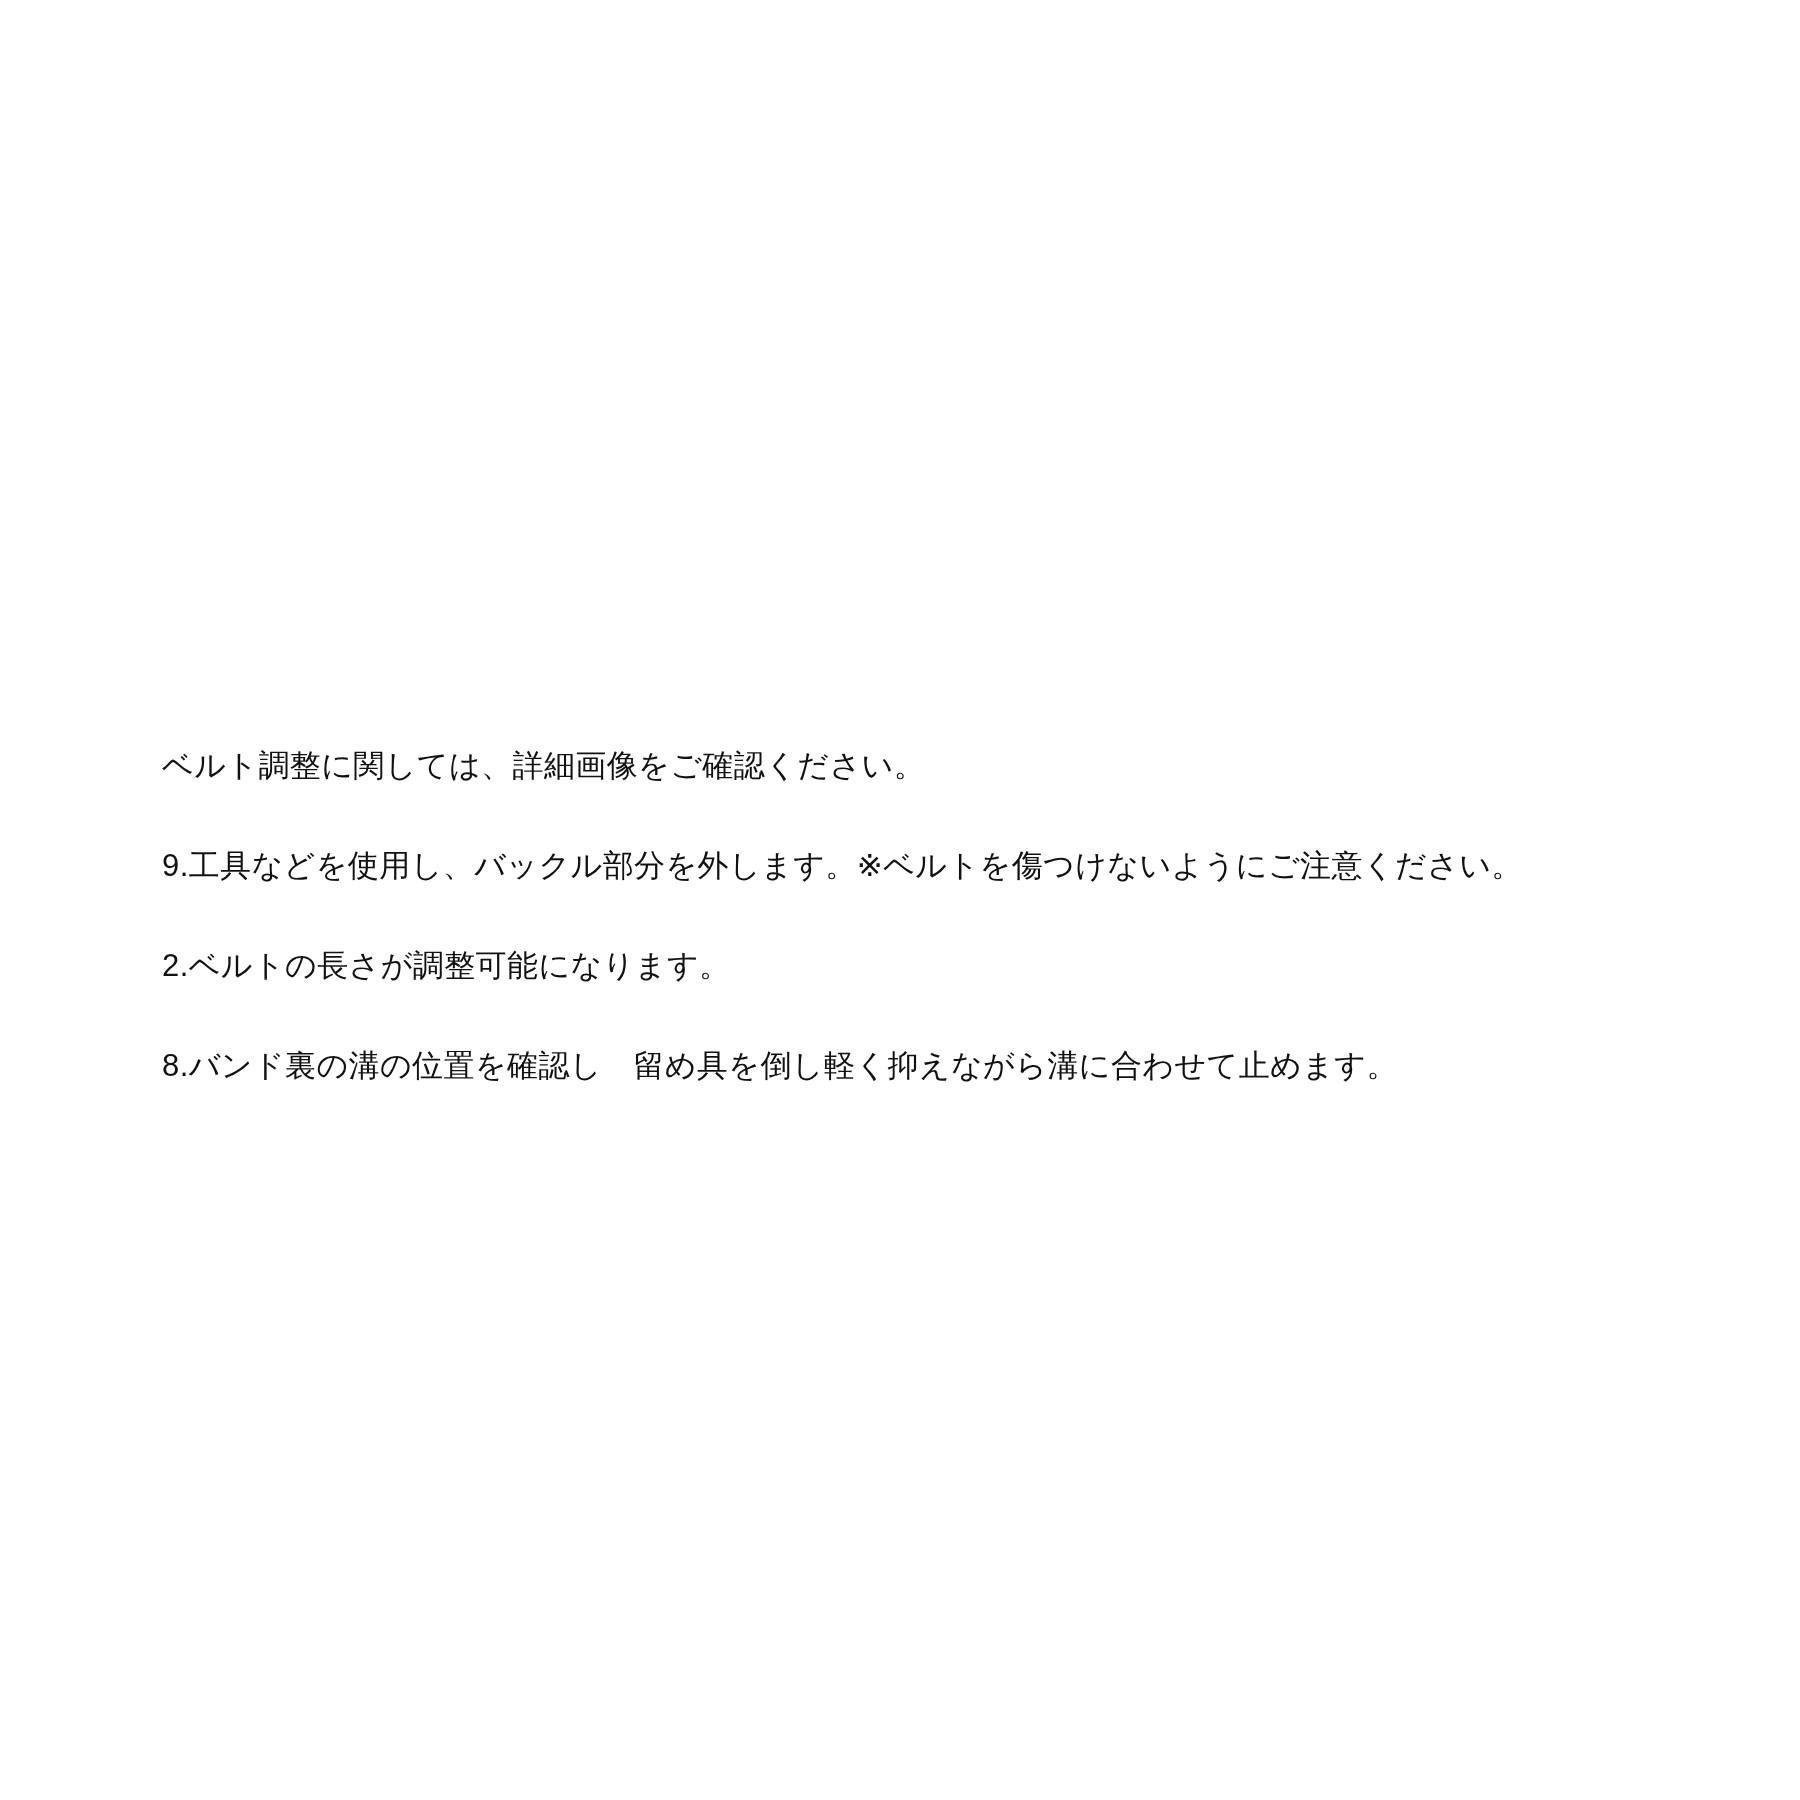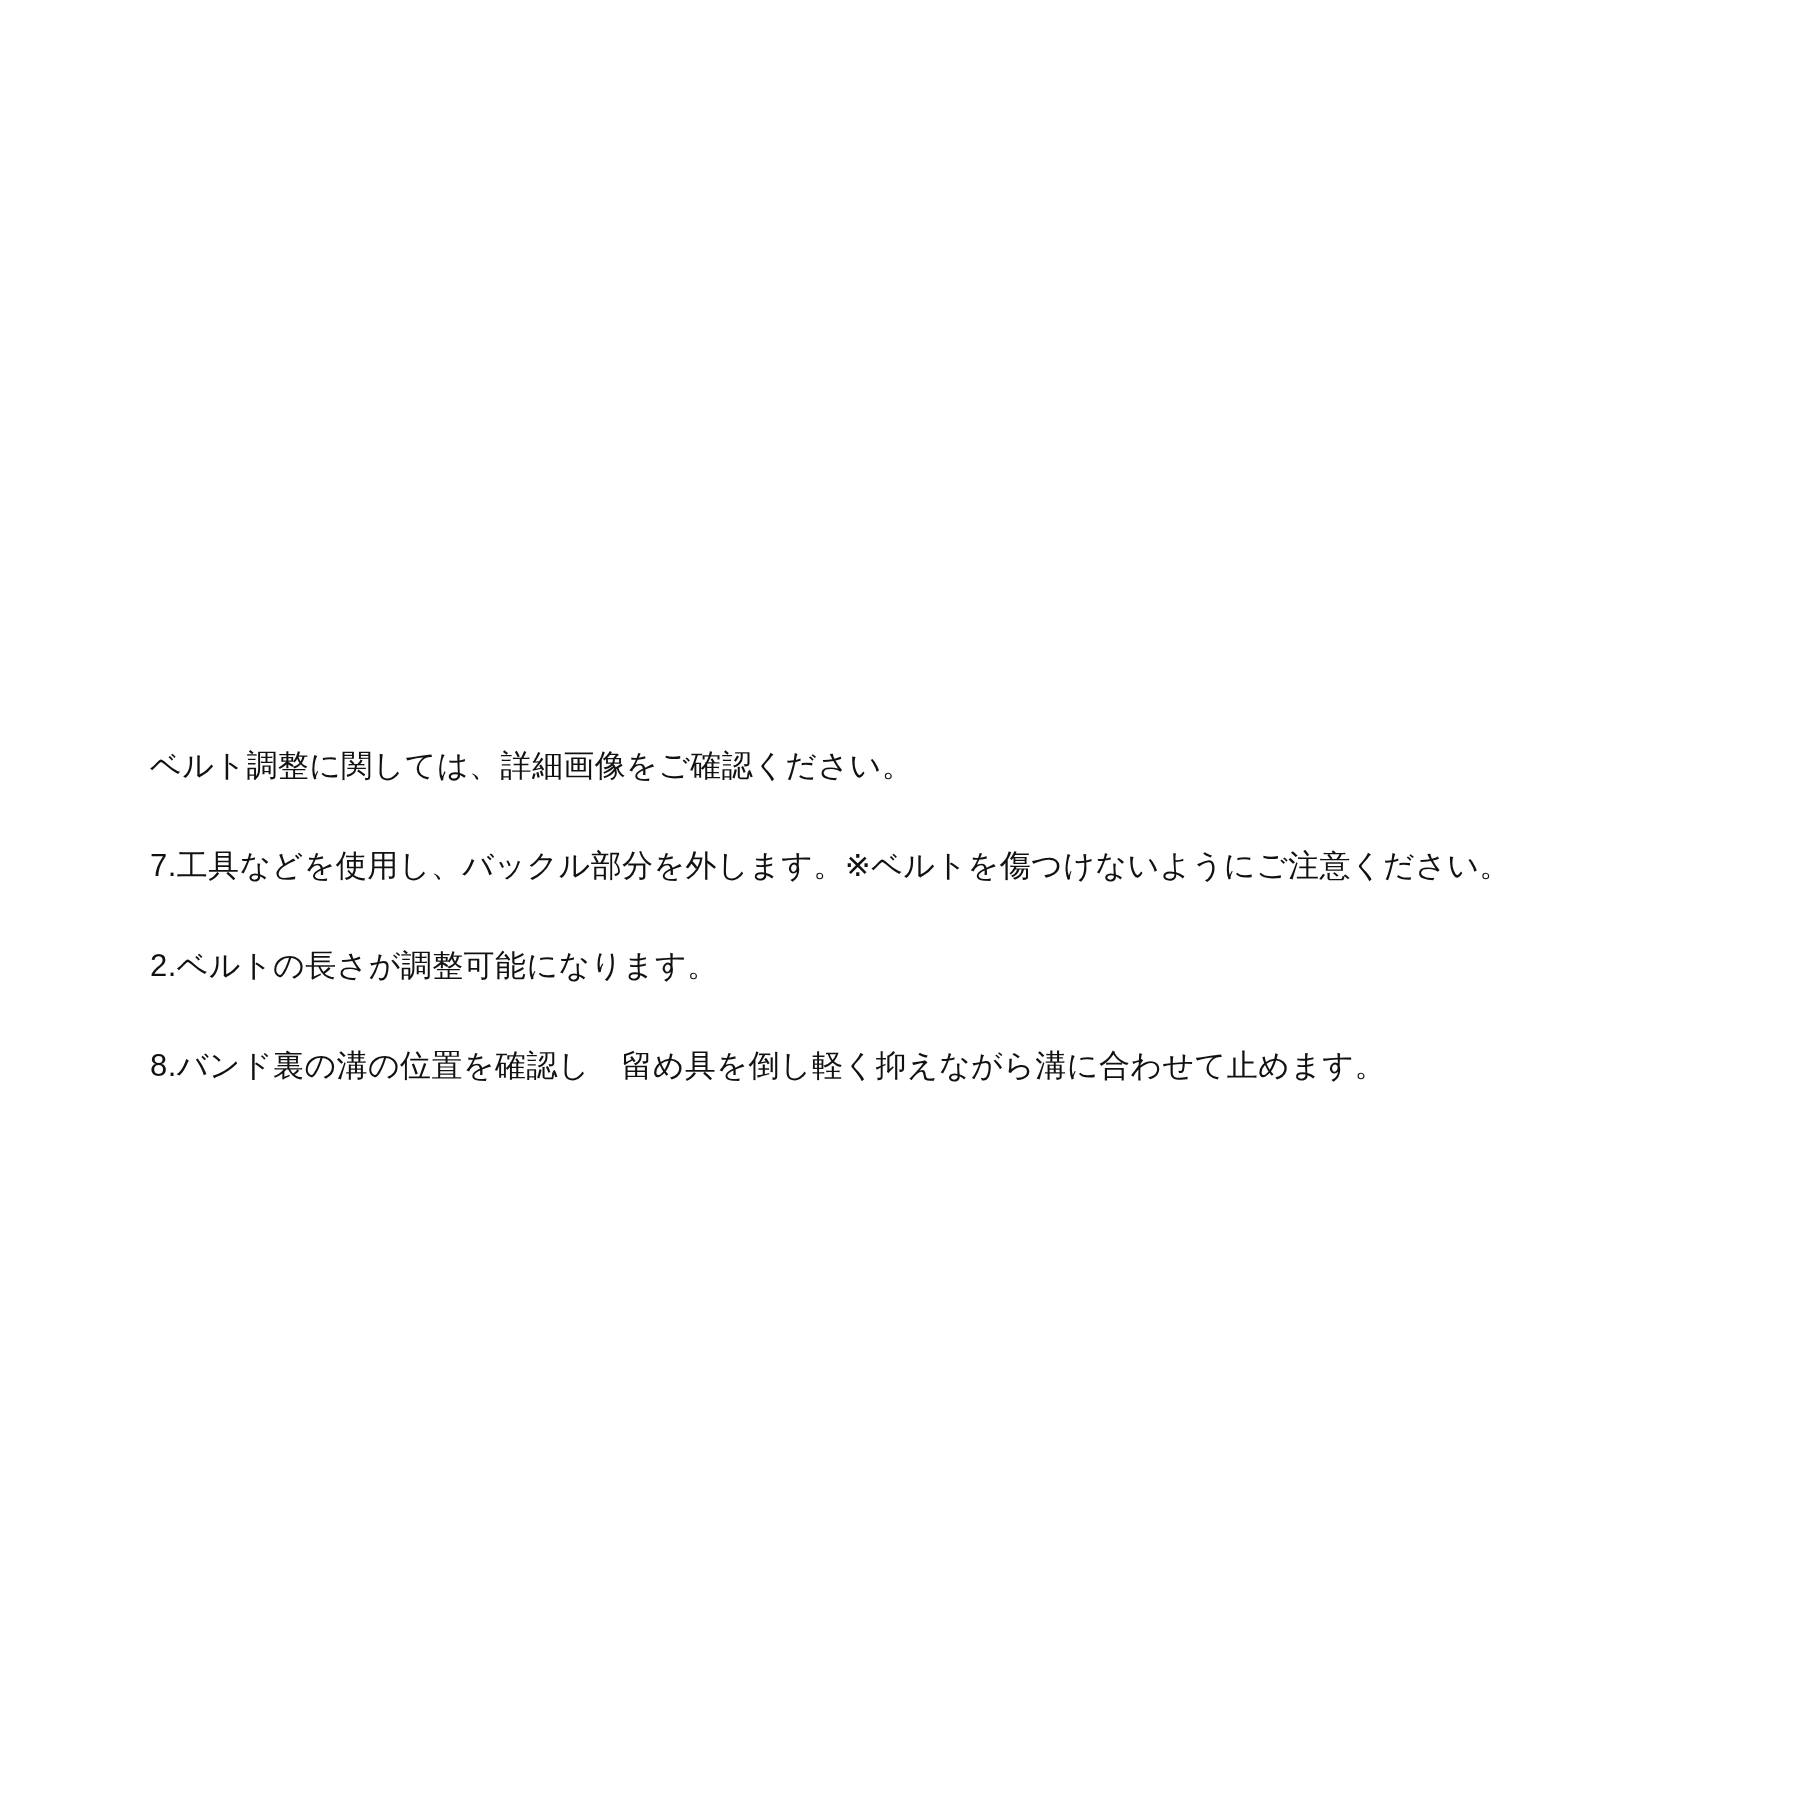--- a/index.html
+++ b/index.html
@@ -17,21 +17,21 @@
   }
   .page {
     position: relative;
     width: 1800px;
     height: 1800px;
     background: #ffffff;
     box-sizing: border-box;
   }
   .instructions {
     position: absolute;
-    left: 150px;
+    left: 162px;
     top: 700px;
     width: 1500px;
   }
   .line {
     font-size: 31px;
     line-height: 69px;
     letter-spacing: 0.4px;
     color: #111111;
     white-space: pre-wrap;
     font-weight: 400;
@@ -42,17 +42,17 @@
   .line.wrap {
     max-width: 1345px;
   }
 </style>
 </head>
 <body>
 
 <div class="page">
   <div class="instructions">
     <p class="line heading">ベルト調整に関しては、詳細画像をご確認ください。</p>
-    <p class="line">7.工具などを使用し、バックル部分を外します。※ベルトを傷つけないようにご注意ください。</p>
+    <p class="line">9.工具などを使用し、バックル部分を外します。※ベルトを傷つけないようにご注意ください。</p>
     <p class="line">2.ベルトの長さが調整可能になります。</p>
     <p class="line">8.バンド裏の溝の位置を確認し　留め具を倒し軽く抑えながら溝に合わせて止めます。</p>
   </div>
 </div>
 
 </body></html>

